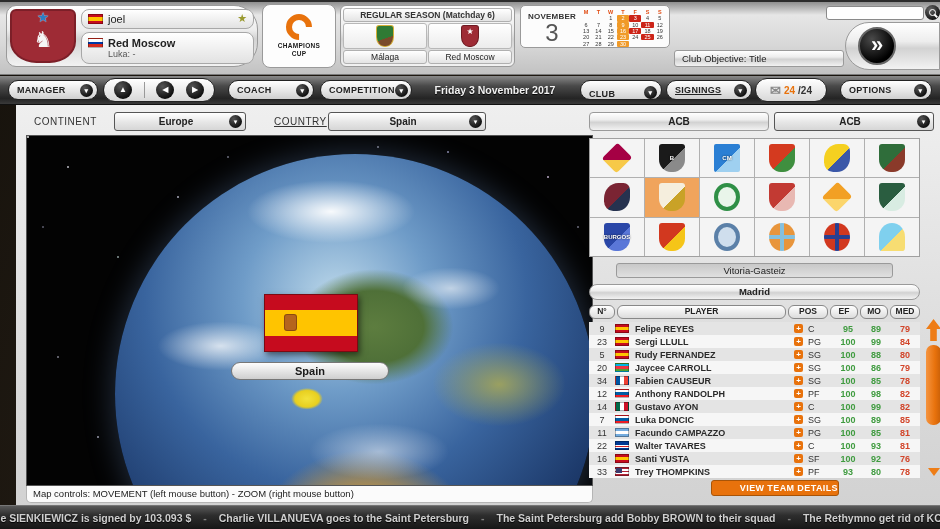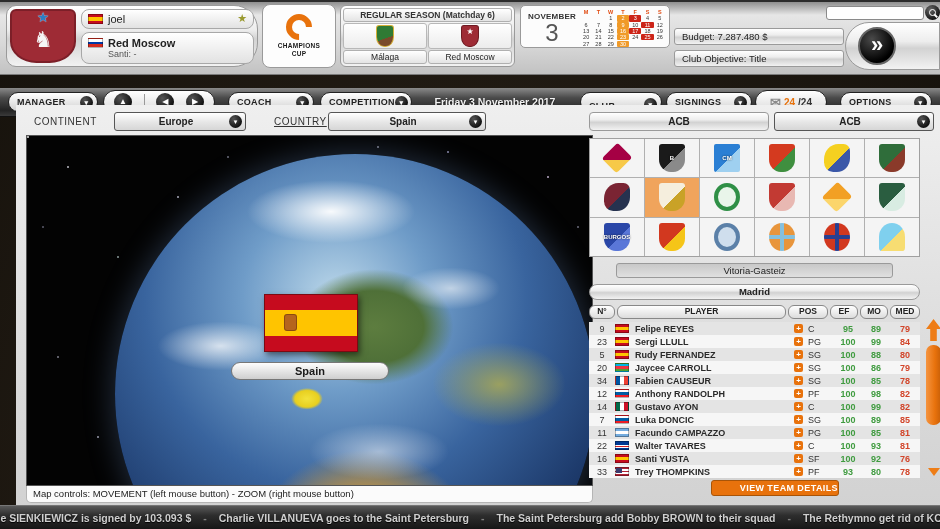--- a/index.html
+++ b/index.html
@@ -103,21 +103,21 @@
   #objective-bar { left:674px; top:48px; width:170px; height:17px; font-size:9.5px; color:#222;
     line-height:15px; padding-left:7px; border-radius:3px; }
   #next-btn-pill { left:845px; top:20px; width:95px; height:48px; border-radius:24px 0 0 24px;
     display:flex; align-items:center; padding-left:12px; }
   #next-btn { width:38px; height:38px; border-radius:50%;
     background:radial-gradient(circle at 35% 30%, #4a4a4a, #000 70%);
     color:#fff; font-size:22px; font-weight:bold; display:flex; align-items:center; justify-content:center;
     border:2px solid #666; line-height:1; padding-bottom:3px; }
 
   
-  #menubar { position:absolute; left:0; top:88px; width:940px; height:29px;
+  #menubar { position:absolute; left:0; top:76px; width:940px; height:29px;
     background:linear-gradient(180deg,#8a8a8a 0%,#4a4a4a 35%,#242424 80%,#3a3a3a 100%);
     border-bottom:1px solid #111; }
   .menu-item { position:absolute; top:4px; height:20px; border-radius:10px;
     background:linear-gradient(180deg,#fff 0%,#e8e8e8 50%,#cfcfcf 100%);
     border:1px solid #222; display:flex; align-items:center; justify-content:space-between;
     padding:0 4px 0 8px; font-size:9px; font-weight:bold; color:#222; letter-spacing:.3px; }
   #nav-circles { position:absolute; left:103px; top:2px; width:112px; height:24px; border-radius:12px;
     background:linear-gradient(180deg,#fff,#d8d8d8); border:1px solid #222;
     display:flex; align-items:center; justify-content:space-around; padding:0 4px; }
   #nav-circles .circle-btn { width:18px; height:18px; font-size:8px; }
@@ -255,21 +255,21 @@
       <div id="manager-bar" class="info-bar">
         <span class="flag flag-es"></span>
         <span id="manager-name">joel</span>
         <span class="gold-star">★</span>
       </div>
       <div id="team-bar" class="info-bar">
         <span class="line1">
           <span class="flag flag-ru"></span>
           <span id="club-name">Red Moscow</span>
         </span>
-        <span id="coach-line">Santi: -</span>
+        <span id="coach-line">Luka: -</span>
       </div>
     </div>
   </div>
 
   <div id="cup-box" class="abs chrome">
     <div id="cup-c"></div>
     <div class="cup-text">CHAMPIONS</div>
     <div class="cup-text">CUP</div>
   </div>
 
@@ -337,21 +337,20 @@
         <span class="cal-c"></span>
         <span class="cal-c"></span>
         <span class="cal-c"></span>
       </div>
   </div>
 
   <div id="search-box" class="abs"></div>
   <div id="search-btn" class="abs">
     <span class="mag"></span>
   </div>
-  <div id="budget-bar" class="abs chrome">Budget: 7.287.480 $</div>
   <div id="objective-bar" class="abs chrome">Club Objective: Title</div>
   <div id="next-btn-pill" class="abs chrome">
     <div id="next-btn">»</div>
   </div>
 </div>
 
 <div id="menubar">
   <div class="menu-item" style="left:8px;width:90px;">
     <span>MANAGER</span>
       <span class="circle-btn">▾</span>

